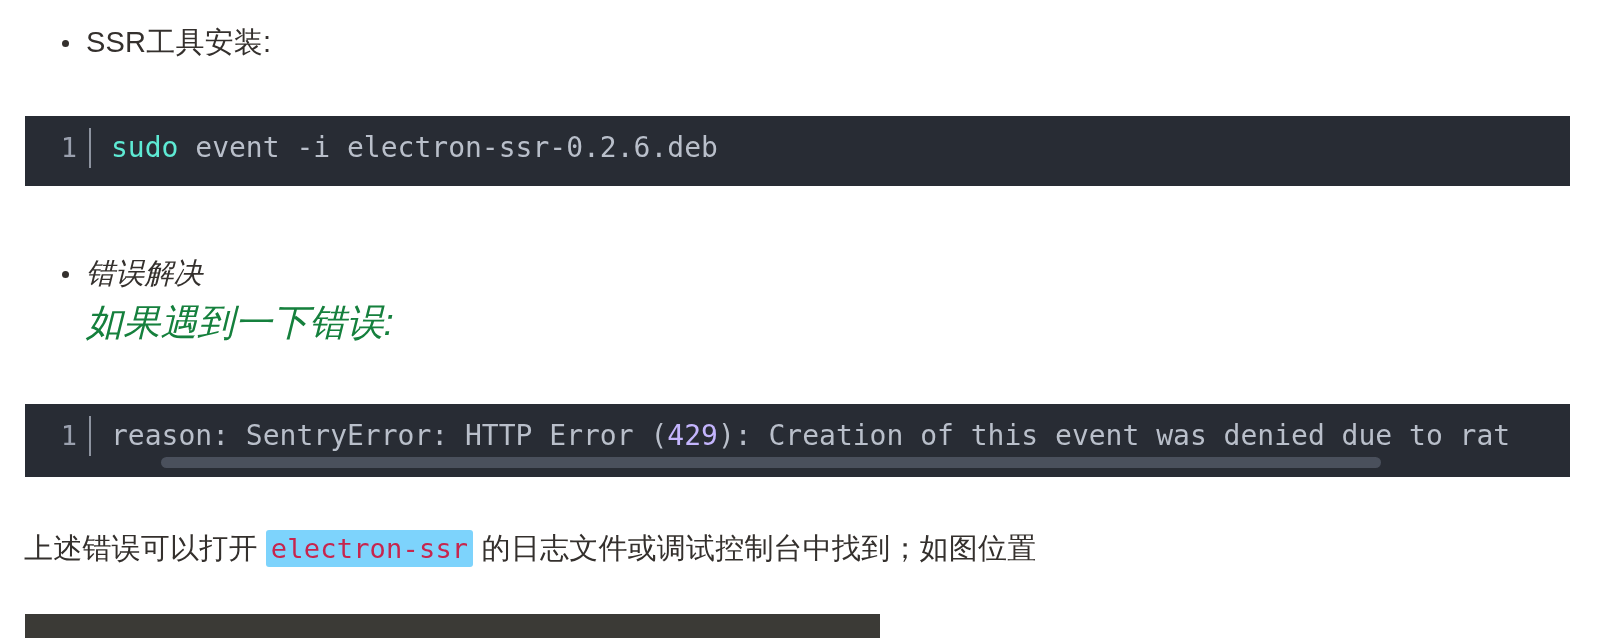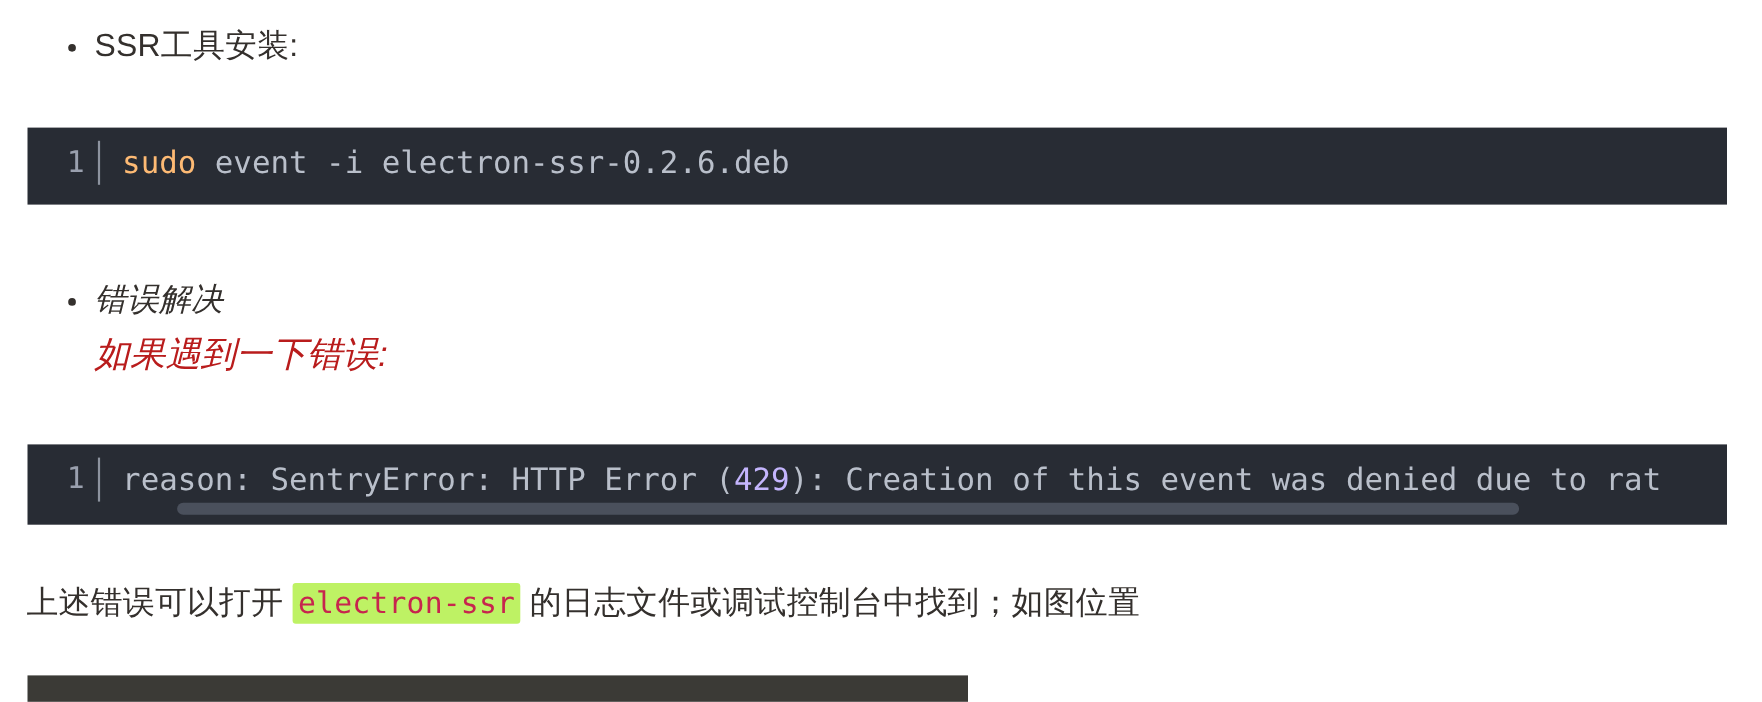--- a/index.html
+++ b/index.html
@@ -41,23 +41,23 @@
     content: "";
     position: absolute;
     left: 12px;
     top: 22px;
     width: 7px;
     height: 7px;
     border-radius: 50%;
     background: #34302d;
   }
   .sub-line {
-    font-size: 32px;
+    font-size: 37px;
     line-height: 49px;
-    color: #b91c1c;
+    color: #15803d;
     display: block;
   }
 
   .list-block-1 { position: absolute; left: 50px; top: 18px; }
   .list-block-2 { position: absolute; left: 50px; top: 249px; font-style: italic; }
 
   
   .code-block {
     position: absolute;
     background: #282c34;
@@ -105,21 +105,21 @@
     flex: 1 1 auto;
     padding-left: 20px;
     font-family: "DejaVu Sans Mono", "Liberation Mono", monospace;
     font-size: 28px;
     line-height: 64px;
     color: #b9bfca;
     white-space: pre;
     overflow: hidden;
     letter-spacing: 0px;
   }
-  .tok-keyword { color: #fdba74; }
+  .tok-keyword { color: #5eead4; }
   .tok-number  { color: #c4b5fd; }
 
   
   .code-scrollbar {
     position: absolute;
     left: 136px;
     bottom: 9px;
     width: 1390px;
     height: 11px;
   }
@@ -141,21 +141,21 @@
     font-size: 29px;
     line-height: 48px;
     color: #34302d;
     white-space: nowrap;
     letter-spacing: 0.2px;
   }
   code.inline-code {
     font-family: "DejaVu Sans Mono", "Liberation Mono", monospace;
     font-size: 27px;
     color: #c7254e;
-    background: #bef264;
+    background: #7dd3fc;
     padding: 3px 5px;
     border-radius: 3px;
     white-space: nowrap;
   }
 
   
   .bottom-bar {
     position: absolute;
     left: 25px;
     top: 614px;

